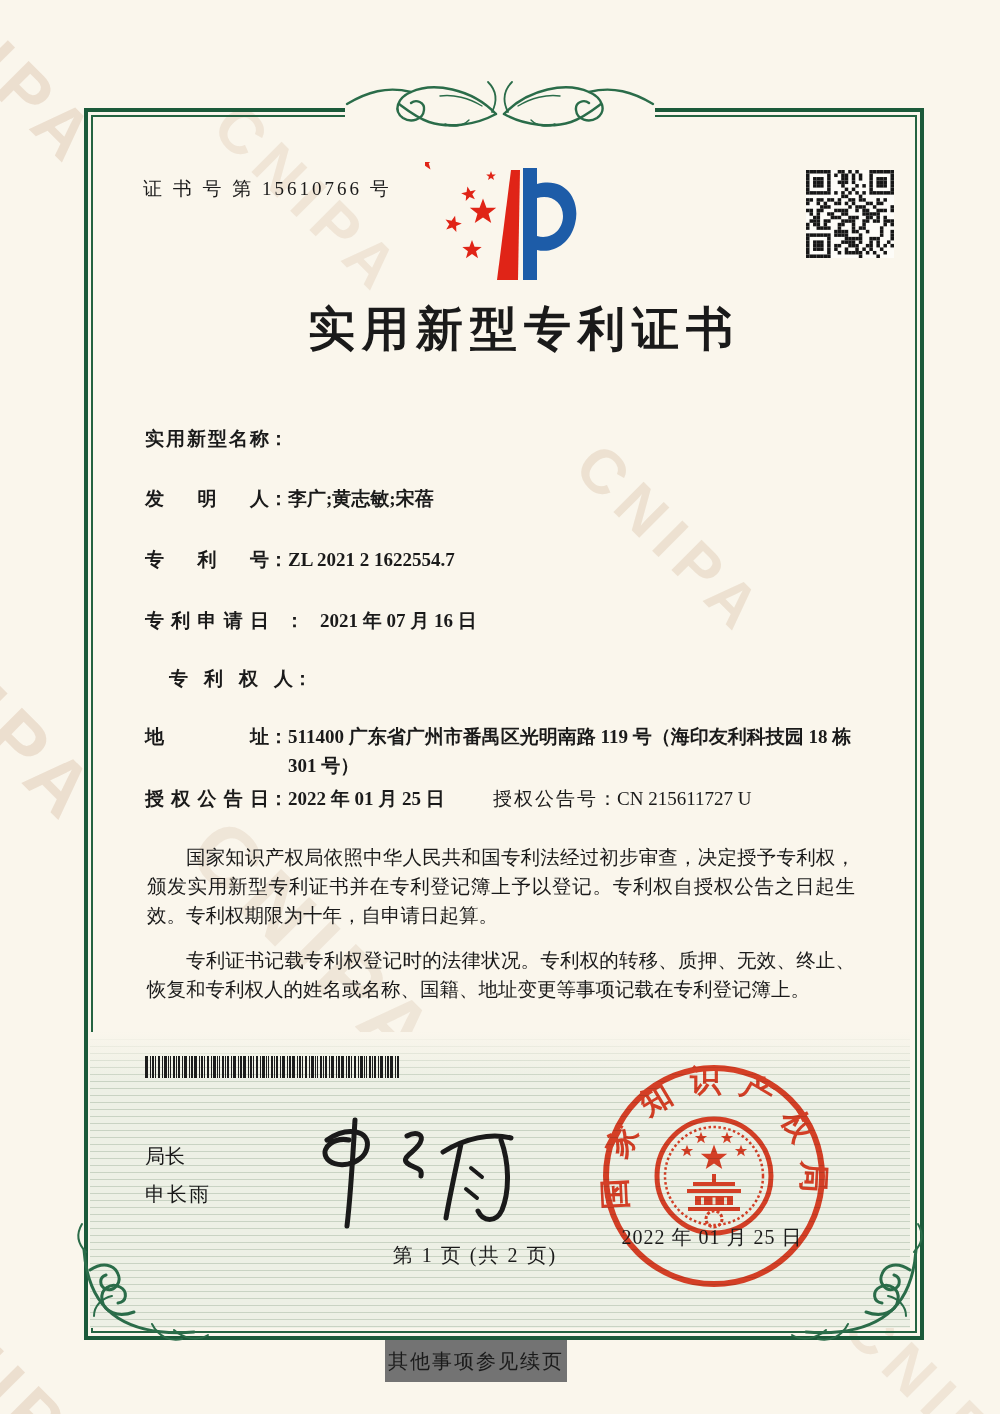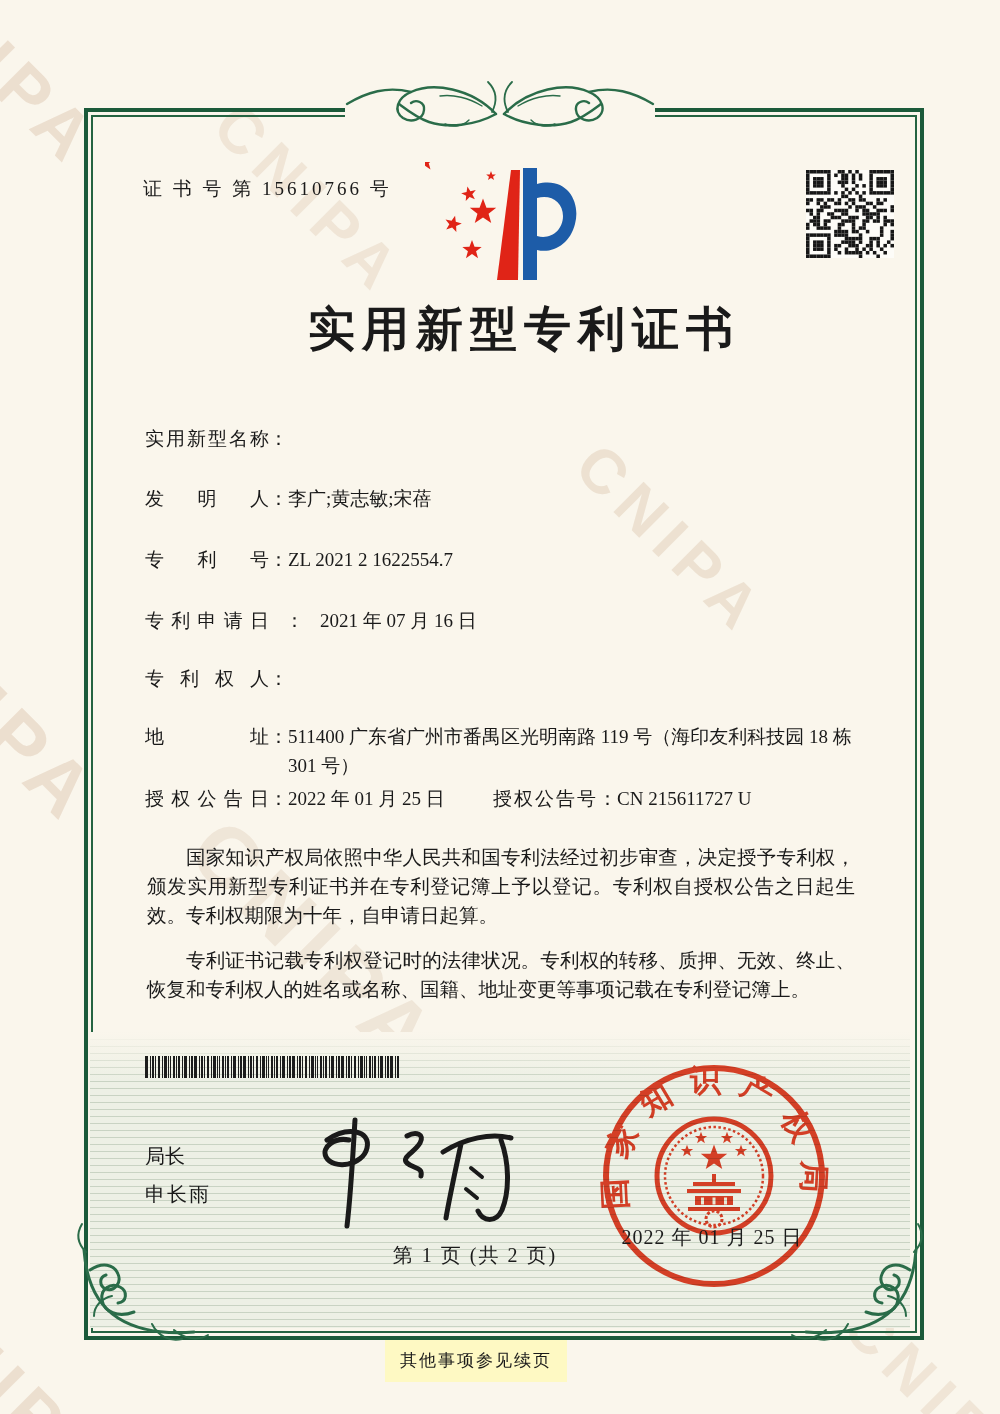--- a/index.html
+++ b/index.html
@@ -39,21 +39,21 @@
   }
   
   .cert-no{position:absolute;left:143px;top:176px;font-size:19px;letter-spacing:3px;z-index:5;}
   .logo{position:absolute;left:425px;top:162px;z-index:5;}
   .qr{position:absolute;left:806px;top:170px;z-index:5;}
   .title{
     position:absolute;left:0;top:298px;width:1000px;text-align:center;
     font-size:47px;font-weight:bold;letter-spacing:7px;z-index:5;margin-left:24px;
   }
   
-  .row{position:absolute;left:145px;display:flex;font-size:19px;line-height:29px;z-index:5;}
+  .row{position:absolute;left:145px;display:flex;font-size:19px;line-height:29px;z-index:5;font-weight:bold;}
   .row .lbl{width:124px;text-align:justify;text-align-last:justify;flex:none;}
   .row .colon{flex:none;}
   .row .val{max-width:585px;}
   .row2{position:absolute;left:493px;display:flex;font-size:19px;line-height:29px;z-index:5;}
   .row2 .lbl{letter-spacing:2px;}
   
   .body-text{
     position:absolute;left:131px;top:827px;width:740px;z-index:5;
     font-size:19.5px;line-height:29px;text-align:justify;
   }
@@ -64,21 +64,21 @@
   .signer-name{position:absolute;left:145px;top:1181px;font-family:"Liberation Sans","DejaVu Sans",sans-serif;font-size:20px;letter-spacing:2px;z-index:5;}
   .signature{position:absolute;left:295px;top:1110px;z-index:6;}
   .seal{position:absolute;left:592px;top:1054px;z-index:6;mix-blend-mode:multiply;}
   .seal-date{
     position:absolute;left:612px;top:1224px;width:200px;text-align:center;
     font-size:20px;letter-spacing:1px;color:#1c1c1c;z-index:7;
   }
   .page-num{position:absolute;left:375px;top:1242px;width:200px;text-align:center;font-size:20px;letter-spacing:2px;z-index:5;}
   .cont-box{
     position:absolute;left:385px;top:1340px;width:182px;height:42px;z-index:5;
-    background:#fef9c3;text-align:center;line-height:42px;font-size:17px;letter-spacing:2px;
+    background:#737373;text-align:center;line-height:42px;font-size:20px;letter-spacing:2px;
   }
 </style>
 </head>
 <body>
 
 <div class="wm" style="left:-70px;top:-60px;font-size:70px;">CNIPA</div>
 <div class="wm" style="left:250px;top:90px;font-size:62px;color:rgba(219,196,172,.34);">CNIPA</div>
 <div class="wm" style="left:612px;top:430px;font-size:62px;color:rgba(216,191,166,.38);">CNIPA</div>
 <div class="wm" style="left:-85px;top:575px;font-size:78px;">CNIPA</div>
 <div class="wm" style="left:240px;top:800px;font-size:86px;color:rgba(214,192,170,.30);">CNIPA</div>
@@ -458,21 +458,21 @@
 <div class="row" style="top:545px;">
   <span class="lbl">专利号</span>
     <span class="colon">：</span>
     <span class="val">ZL 2021 2 1622554.7</span>
 </div>
 <div class="row" style="top:606px;gap:16px;">
   <span class="lbl">专利申请日</span>
     <span class="colon">：</span>
     <span class="val">2021 年 07 月 16 日</span>
 </div>
-<div class="row" style="top:664px;">
+<div class="row" style="top:664px;margin-left:24px;">
   <span class="lbl">专利权人</span>
     <span class="colon">：</span>
 </div>
 <div class="row" style="top:722px;">
   <span class="lbl">地址</span>
     <span class="colon">：</span>
     <span class="val">511400 广东省广州市番禺区光明南路 119 号（海印友利科技园 18 栋 301 号）</span>
 </div>
 <div class="row" style="top:784px;">
   <span class="lbl">授权公告日</span>

